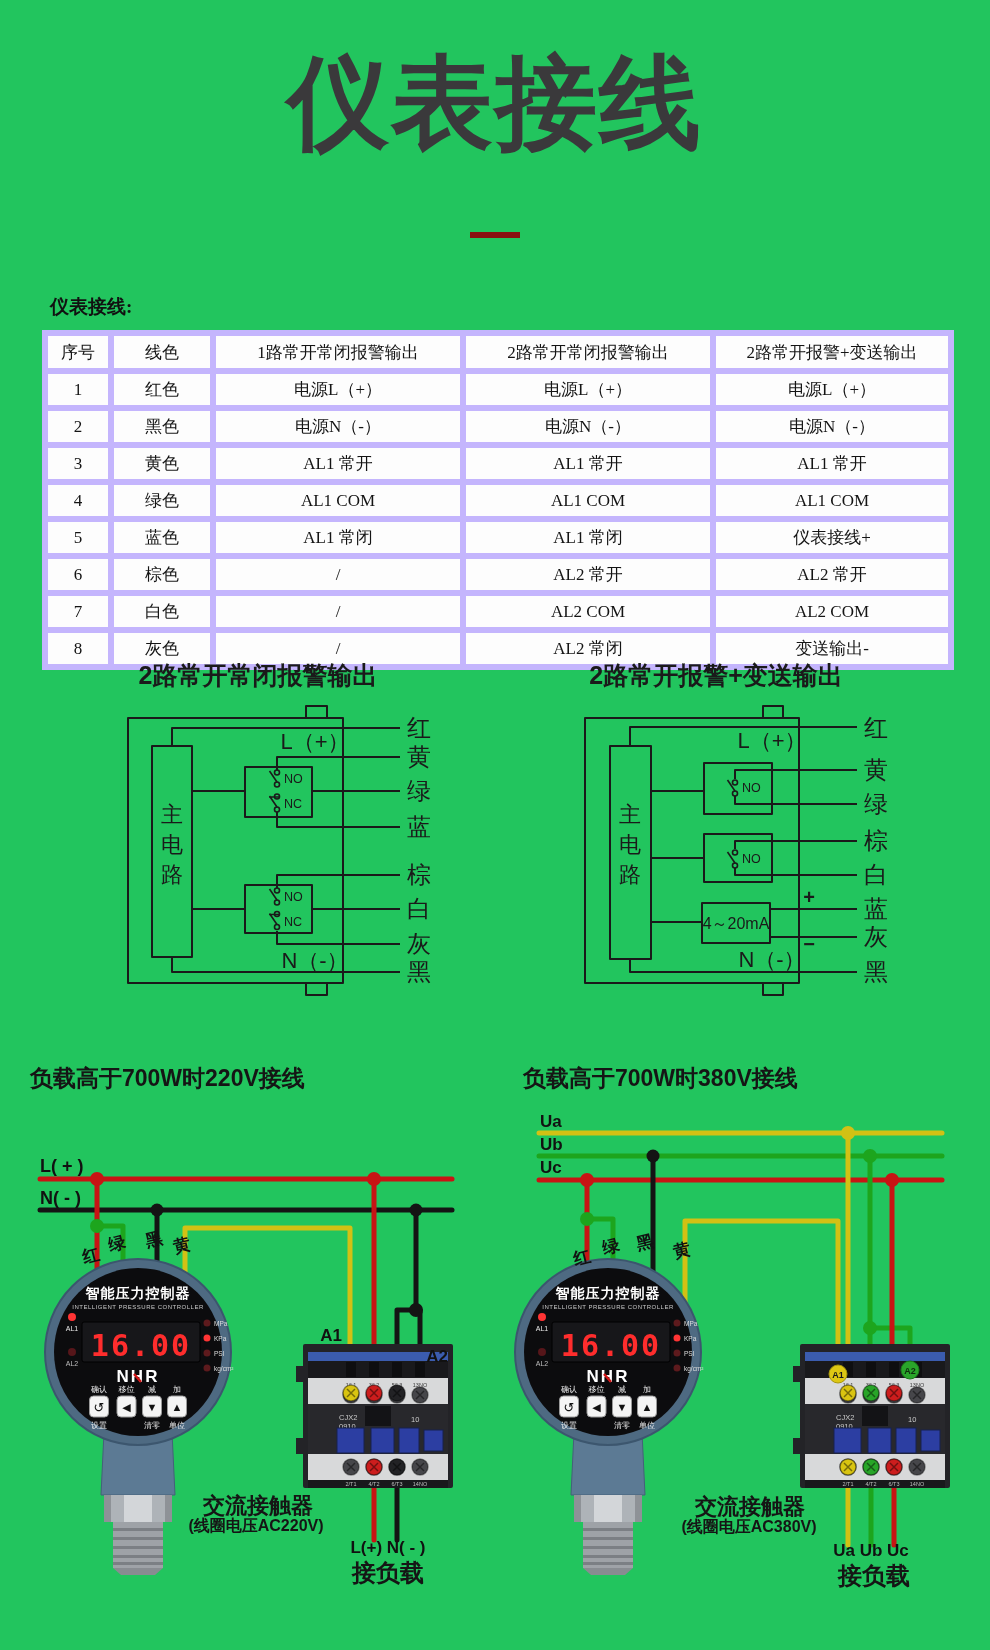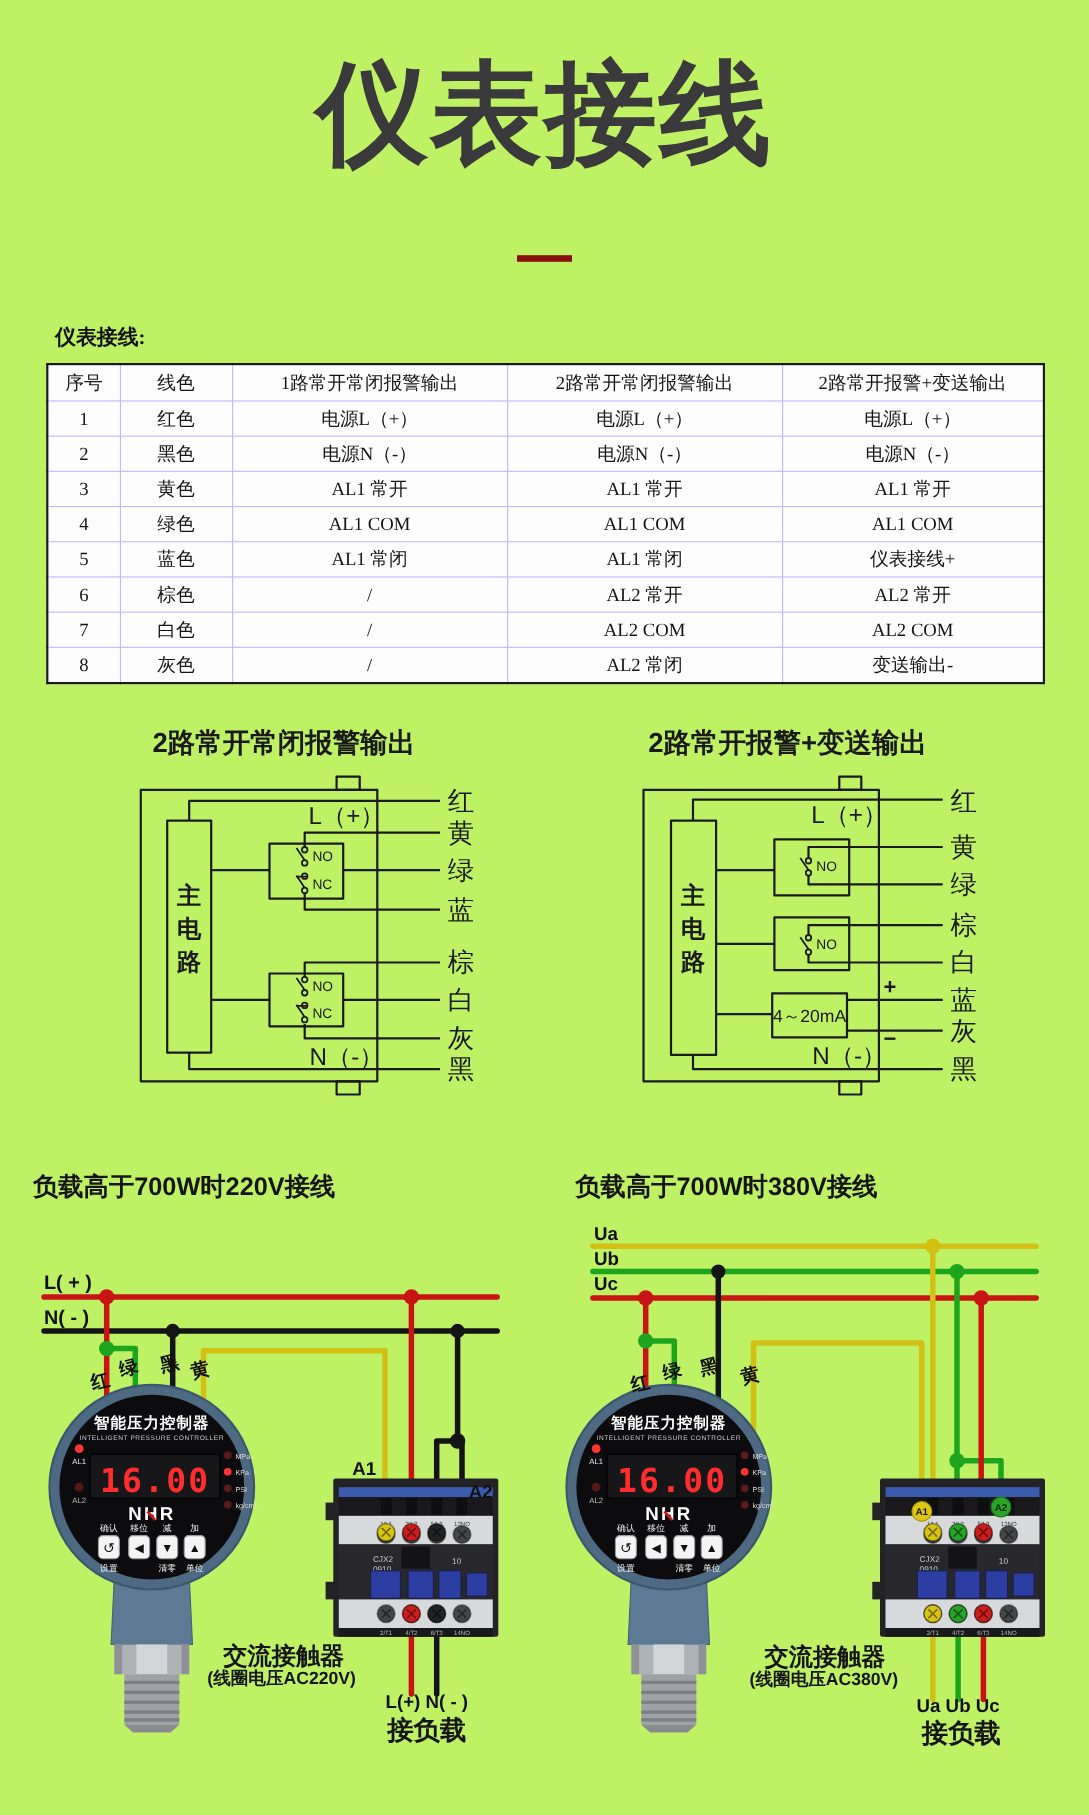--- a/index.html
+++ b/index.html
@@ -1,37 +1,37 @@
 <!DOCTYPE html>
 <html><head>
 <meta charset="utf-8">
 <style>
   html,body{margin:0;padding:0;background:#e9e7e5;}
-  .page{position:relative;width:990px;height:1650px;background:#bef264;overflow:hidden;
+  .page{position:relative;width:990px;height:1650px;background:#22c55e;overflow:hidden;
         font-family:"Liberation Sans","DejaVu Sans",sans-serif;color:#1a1a1a;}
   .abs{position:absolute;}
   
   .big-title{left:0;top:28px;width:990px;text-align:center;font-size:102px;font-weight:800;
              color:#3a393b;letter-spacing:2px;line-height:150px;}
   .title-underline{left:470px;top:232px;width:50px;height:6px;background:#8a1111;}
   
   .tbl-heading{left:50px;top:294px;font-size:19px;font-weight:700;color:#111;
                font-family:"Liberation Serif","DejaVu Serif",serif;}
   
   table.wiring{position:absolute;left:42px;top:330px;width:906px;border-collapse:collapse;
                table-layout:fixed;font-family:"Liberation Serif","DejaVu Serif",serif;
                font-size:17px;color:#141414;background:#fdfdfd;}
-  table.wiring th,table.wiring td{border:1px solid #c4b5fd;text-align:center;vertical-align:middle;
+  table.wiring th,table.wiring td{border:6px solid #c4b5fd;text-align:center;vertical-align:middle;
                height:31px;padding:0;font-weight:400;overflow:hidden;white-space:nowrap;}
   table.wiring{border:2px solid #1a1a1a;}
   table.wiring tr.hdr th{height:32px;}
   
   svg text{font-family:"Liberation Sans","DejaVu Sans",sans-serif;}
   .vlabel{width:26px;text-align:center;font-size:22px;line-height:30px;color:#1a1a1a;
-          word-break:break-all;font-weight:700;}
+          word-break:break-all;font-weight:400;}
   .seg{font-family:"DejaVu Sans Mono",monospace;}
 </style>
 </head>
 <body>
 
 <div class="page">
 
   <div class="abs big-title">仪表接线</div>
   <div class="abs title-underline"></div>
 

